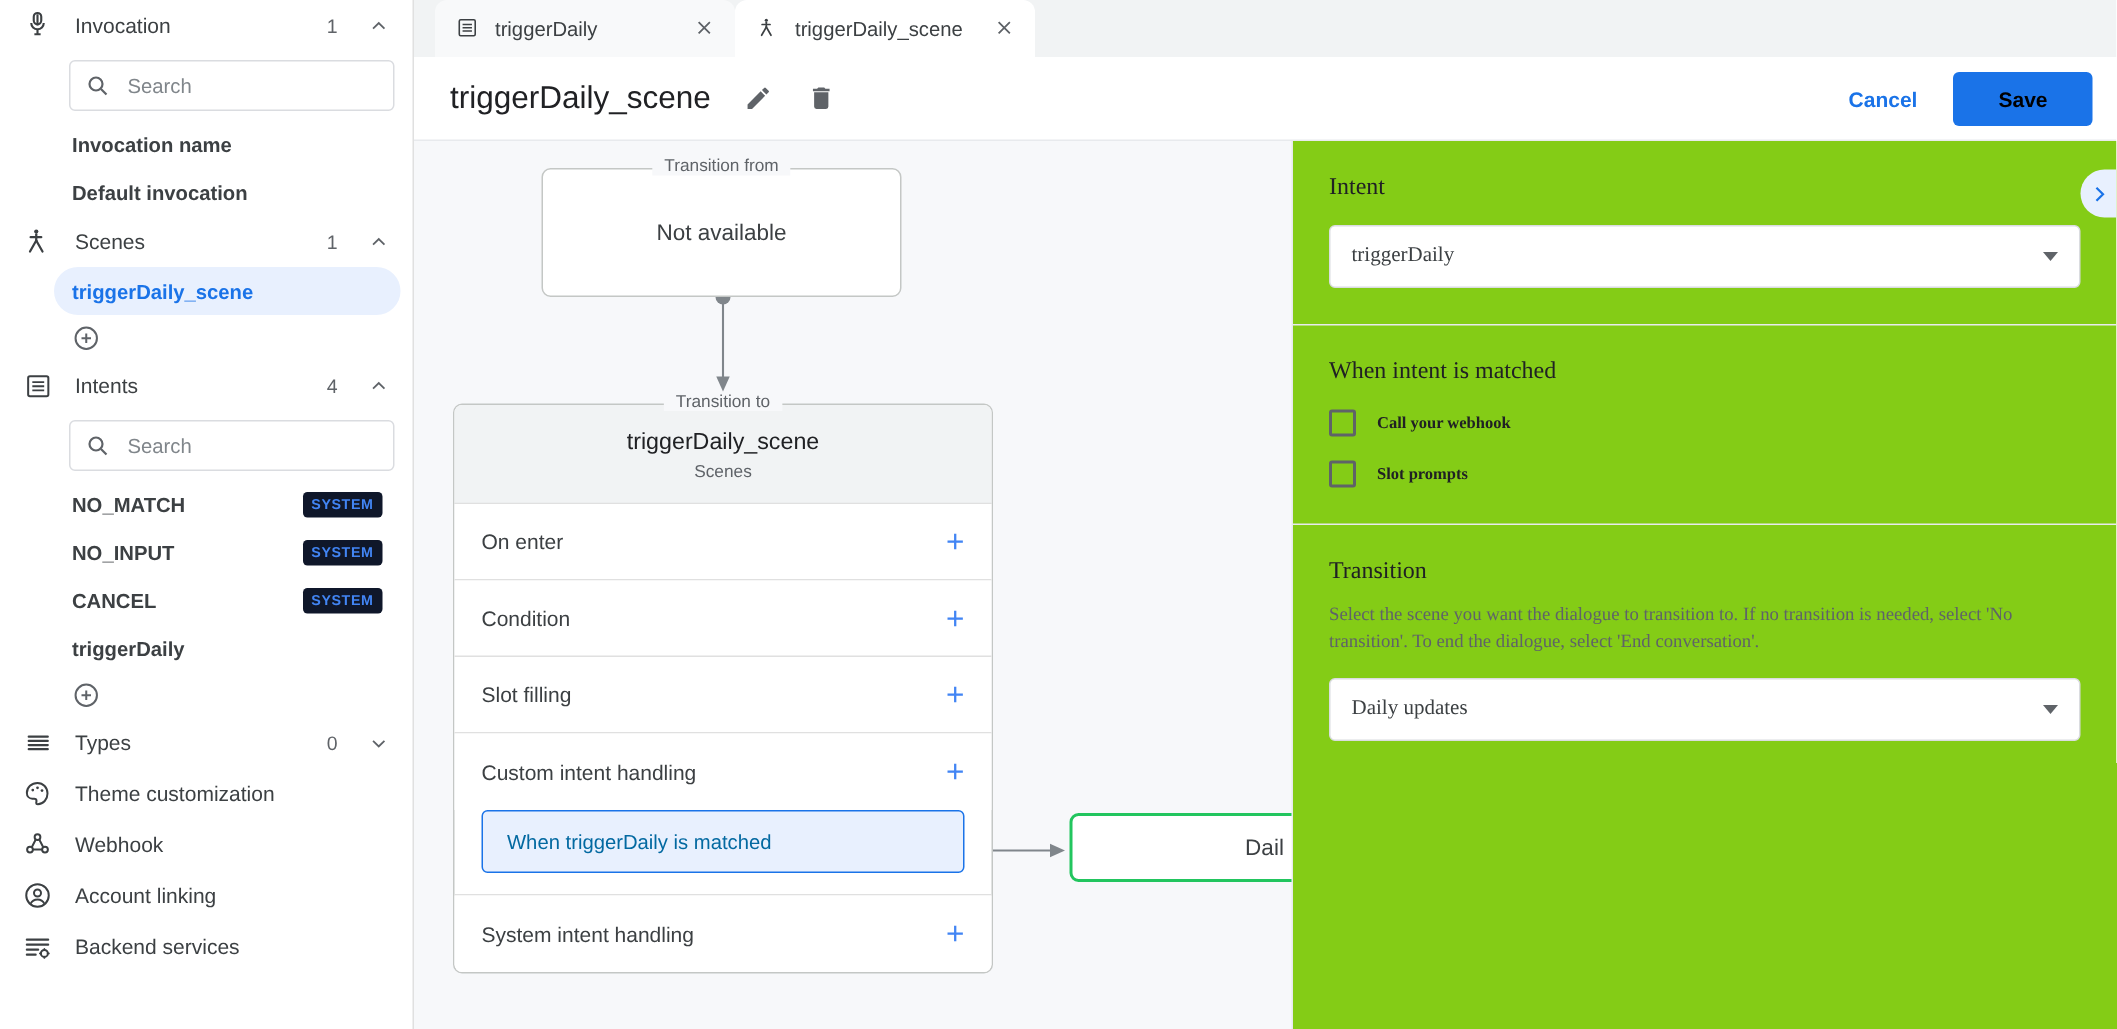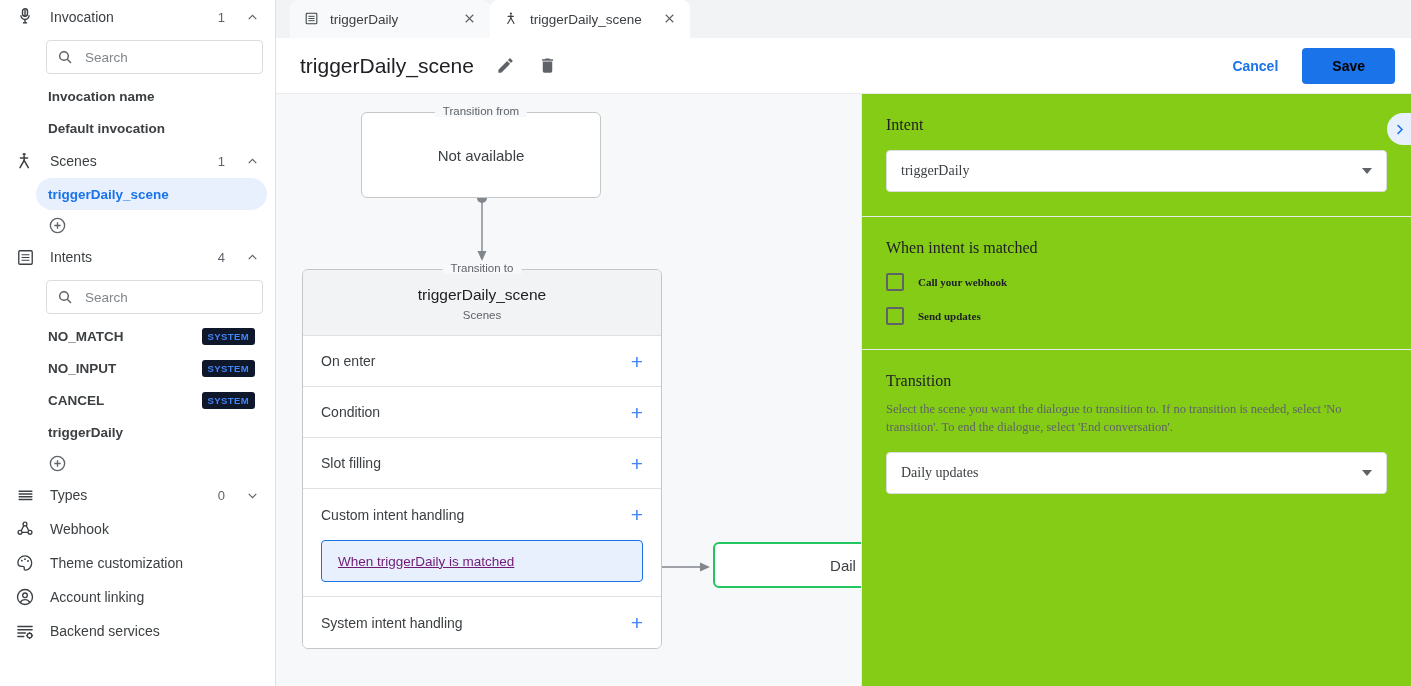--- a/index.html
+++ b/index.html
@@ -140,21 +140,21 @@
     padding: 0 18px; height: 51px; border-bottom: 1px solid #e0e0e0;
     font-size: 14px; color: #3c4043; cursor: pointer; background:#fff;text-align:right;
   }
   .scene-row:last-child { border-bottom: none; border-radius: 0 0 5px 5px; }
   .row-plus { color: #4285f4; font-size: 21px; line-height: 1; cursor: pointer; font-weight: 300;}
   .scene-group { border-bottom: 1px solid #e0e0e0; }
   .scene-group .scene-row { border-bottom: none; }
   .handler-chip {
     margin: 0 18px 14px 18px; background: #e8f0fe; border: 1px solid #1a73e8;
     border-radius: 4px; height: 42px; display: flex; align-items: center;
-    padding: 0 16px; font-size: 13.5px; color: #701a75; cursor: pointer; text-decoration: underline;
+    padding: 0 16px; font-size: 13.5px; color: #0369a1; cursor: pointer;
   }
 
   
   #card-right {
     position: absolute; left: 437px; top: 448px; width: 260px; height: 46px;
     border: 2px solid #22c55e; border-radius: 6px; background: #fff;
     display: flex; align-items: center; justify-content: center;
     font-size: 15px; color: #3c4043;
   }
 
@@ -325,38 +325,38 @@
       <span class="chev">
         <svg width="13" height="13" viewBox="0 0 24 24" fill="none" stroke="#5f6368" stroke-width="2.2">
             <path d="M5 9l7 7 7-7"></path>
           </svg>
       </span>
     </div>
 
     <div class="nav-row">
       <span class="ico">
         <svg width="20" height="20" viewBox="0 0 24 24" fill="none" stroke="#3c4043" stroke-width="1.6">
+          <path d="M12 3.5c-4.7 0-8.5 3.6-8.5 8 0 3 2.1 4.6 4.3 4.6h1.5c1.2 0 1.9.9 1.9 1.8 0 .5-.2.9-.2 1.4 0 .7.6 1.2 1.3 1.2 4.4 0 7.7-3.8 7.7-8.5 0-4.7-3.4-8.5-8-8.5z"></path>
+          <circle cx="8.2" cy="9.2" r="1.1" fill="#3c4043" stroke="none"></circle>
+          <circle cx="12" cy="7.4" r="1.1" fill="#3c4043" stroke="none"></circle>
+          <circle cx="15.6" cy="9.6" r="1.1" fill="#3c4043" stroke="none"></circle>
+        </svg>
+      </span>
+      <span class="lbl">Theme customization</span>
+    </div>
+    <div class="nav-row">
+      <span class="ico">
+        <svg width="20" height="20" viewBox="0 0 24 24" fill="none" stroke="#3c4043" stroke-width="1.6">
           <circle cx="12" cy="6" r="2.3"></circle>
             <circle cx="6" cy="16" r="2.3"></circle>
             <circle cx="18" cy="16" r="2.3"></circle>
           <path d="M10.6 8l-3 5.8M13.4 8l3 5.8M8.4 16h7.2"></path>
         </svg>
       </span>
       <span class="lbl">Webhook</span>
-    </div>
-    <div class="nav-row">
-      <span class="ico">
-        <svg width="20" height="20" viewBox="0 0 24 24" fill="none" stroke="#3c4043" stroke-width="1.6">
-          <path d="M12 3.5c-4.7 0-8.5 3.6-8.5 8 0 3 2.1 4.6 4.3 4.6h1.5c1.2 0 1.9.9 1.9 1.8 0 .5-.2.9-.2 1.4 0 .7.6 1.2 1.3 1.2 4.4 0 7.7-3.8 7.7-8.5 0-4.7-3.4-8.5-8-8.5z"></path>
-          <circle cx="8.2" cy="9.2" r="1.1" fill="#3c4043" stroke="none"></circle>
-          <circle cx="12" cy="7.4" r="1.1" fill="#3c4043" stroke="none"></circle>
-          <circle cx="15.6" cy="9.6" r="1.1" fill="#3c4043" stroke="none"></circle>
-        </svg>
-      </span>
-      <span class="lbl">Theme customization</span>
     </div>
     <div class="nav-row">
       <span class="ico">
         <svg width="20" height="20" viewBox="0 0 24 24" fill="none" stroke="#3c4043" stroke-width="1.6">
           <circle cx="12" cy="12" r="9"></circle>
             <circle cx="12" cy="10" r="2.8"></circle>
           <path d="M6.5 18.5c1.1-2.2 3.1-3.3 5.5-3.3s4.4 1.1 5.5 3.3"></path>
         </svg>
       </span>
       <span class="lbl">Account linking</span>
@@ -497,21 +497,21 @@
         </div>
 
         <div class="panel-sec">
           <h2 class="panel-h">When intent is matched</h2>
           <div class="cbrow">
             <span class="cbox"></span>
             <span class="cblbl">Call your webhook</span>
           </div>
           <div class="cbrow">
             <span class="cbox"></span>
-            <span class="cblbl">Send updates</span>
+            <span class="cblbl">Slot prompts</span>
           </div>
         </div>
 
         <div class="panel-sec">
           <h2 class="panel-h">Transition</h2>
           <p class="panel-desc">Select the scene you want the dialogue to transition to. If no transition is needed, select 'No transition'. To end the dialogue, select 'End conversation'.</p>
           <div class="select">
             <span class="sv">Daily updates</span>
             <span class="caret"></span>
           </div>

